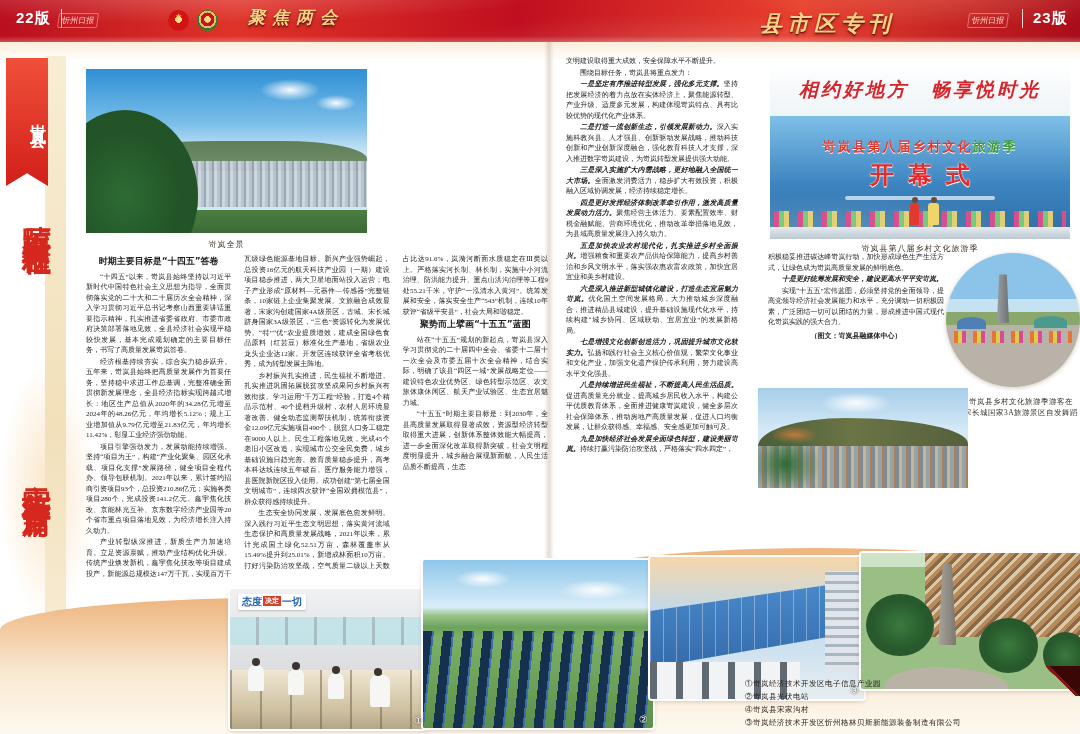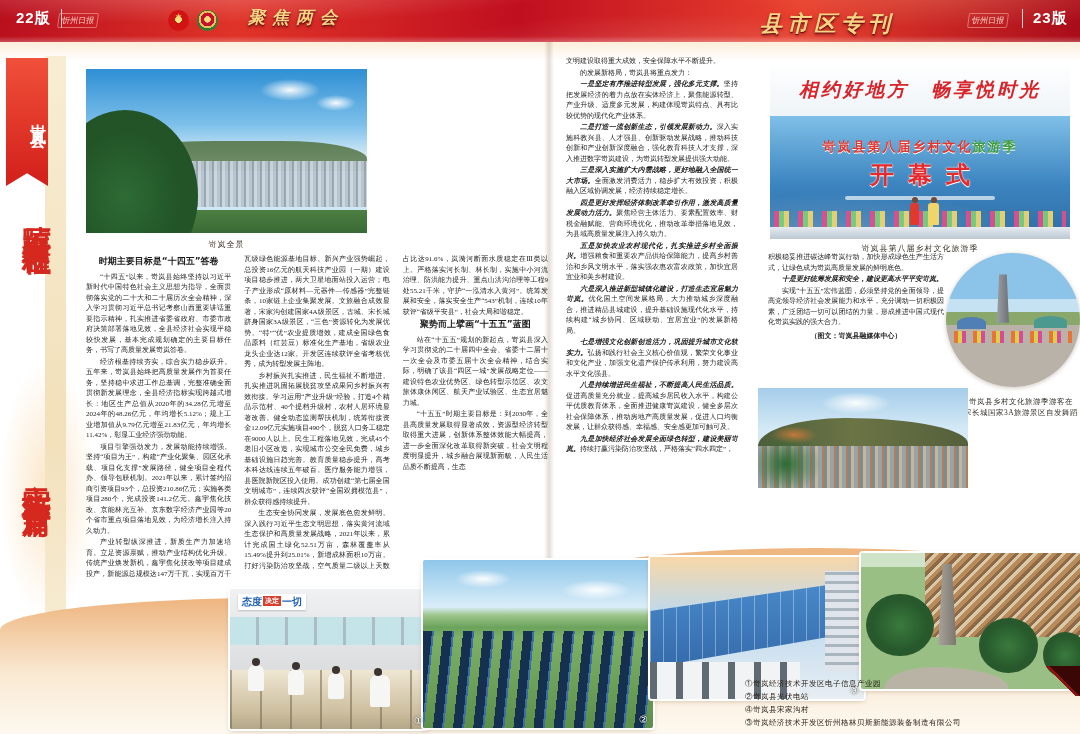--- a/index.html
+++ b/index.html
@@ -226,35 +226,35 @@
   </div>
   <div class="caption caption-pano">岢岚全景</div>
 
   <div class="article article-left">
     <div class="sec-title">时期主要目标是“十四五”答卷</div>
     <div>
         <p>“十四五”以来，岢岚县始终坚持以习近平新时代中国特色社会主义思想为指导，全面贯彻落实党的二十大和二十届历次全会精神，深入学习贯彻习近平总书记考察山西重要讲话重要指示精神，扎实推进省委省政府、市委市政府决策部署落地见效，全县经济社会实现平稳较快发展，基本完成规划确定的主要目标任务，书写了高质量发展岢岚答卷。</p>
         <p>经济根基持续夯实，综合实力稳步跃升。五年来，岢岚县始终把高质量发展作为首要任务，坚持稳中求进工作总基调，完整准确全面贯彻新发展理念，全县经济指标实现跨越式增长：地区生产总值从2020年的34.28亿元增至2024年的48.26亿元，年均增长5.12%；规上工业增加值从9.79亿元增至21.83亿元，年均增长11.42%，彰显工业经济强劲动能。</p>
         <p>项目引擎强劲发力，发展动能持续增强。坚持“项目为王”，构建“产业化聚集、园区化承载、项目化支撑”发展路径，健全项目全程代办、领导包联机制。2021年以来，累计签约招商引资项目93个，总投资210.86亿元；实施各类项目280个，完成投资141.2亿元。鑫宇焦化技改、京能林光互补、京东数字经济产业园等20个省市重点项目落地见效，为经济增长注入持久动力。</p>
         <p>产业转型纵深推进，新质生产力加速培育。立足资源禀赋，推动产业结构优化升级。传统产业焕发新机，鑫宇焦化技改等项目建成投产，新能源总规模达147万千瓦，实现百万千瓦级绿色能源基地目标。新兴产业强势崛起，总投资16亿元的航天科技产业园（一期）建设项目稳步推进，两大卫星地面站投入运营；电子产业形成“原材料—元器件—传感器”完整链条，10家链上企业集聚发展。文旅融合成效显著，宋家沟创建国家4A级景区，古城、宋长城跻身国家3A级景区，“三色”资源转化为发展优势。“特”“优”农业提质增效，建成全国绿色食品原料（红芸豆）标准化生产基地，省级农业龙头企业达12家。开发区连续获评全省考核优秀，成为转型发展主阵地。</p>
-        <p>乡村振兴扎实推进，民生福祉不断增进。扎实推进巩固拓展脱贫攻坚成果同乡村振兴有效衔接。学习运用“产业升级”经验，打造4个精品示范村、40个提档升级村，农村人居环境显著改善。健全动态监测帮扶机制，统筹衔接资金12.09亿元实施项目490个，脱贫人口务工稳定在9000人以上。民生工程落地见效，完成45个老旧小区改造，实现城市公交全民免费，城乡基础设施日趋完善。教育质量稳步提升，高考本科达线连续五年破百。医疗服务能力增强，县医院新院区投入使用。成功创建“第七届全国文明城市”，连续四次获评“全国双拥模范县”，群众获得感持续提升。</p>
+        <p>乡村振兴扎实推进，民生福祉不断增进。扎实推进巩固拓展脱贫攻坚成果同乡村振兴有效衔接。学习运用“千万工程”经验，打造4个精品示范村、40个提档升级村，农村人居环境显著改善。健全动态监测帮扶机制，统筹衔接资金12.09亿元实施项目490个，脱贫人口务工稳定在9000人以上。民生工程落地见效，完成45个老旧小区改造，实现城市公交全民免费，城乡基础设施日趋完善。教育质量稳步提升，高考本科达线连续五年破百。医疗服务能力增强，县医院新院区投入使用。成功创建“第七届全国文明城市”，连续四次获评“全国双拥模范县”，群众获得感持续提升。</p>
         <p>生态安全协同发展，发展底色愈发鲜明。深入践行习近平生态文明思想，落实黄河流域生态保护和高质量发展战略，2021年以来，累计完成国土绿化52.51万亩，森林覆盖率从15.49%提升到25.01%，新增成林面积10万亩。打好污染防治攻坚战，空气质量二级以上天数占比达91.6%，岚漪河断面水质稳定在Ⅲ类以上。严格落实河长制、林长制，实施中小河流治理、防洪能力提升、重点山洪沟治理等工程9处55.21千米，守护“一泓清水入黄河”。统筹发展和安全，落实安全生产“543”机制，连续10年获评“省级平安县”，社会大局和谐稳定。</p>
       </div>
     <div class="sec-title">聚势而上擘画“十五五”蓝图</div>
     <div>
         <p>站在“十五五”规划的新起点，岢岚县深入学习贯彻党的二十届四中全会、省委十二届十一次全会及市委五届十次全会精神，结合实际，明确了该县“四区一城”发展战略定位——建设特色农业优势区、绿色转型示范区、农文旅体康休闲区、航天产业试验区、生态宜居魅力城。</p>
         <p>“十五五”时期主要目标是：到2030年，全县高质量发展取得显著成效，资源型经济转型取得重大进展，创新体系整体效能大幅提高，进一步全面深化改革取得新突破，社会文明程度明显提升，城乡融合展现新面貌，人民生活品质不断提高，生态</p>
       </div>
   </div>
 
   <div class="fold"></div>
 
   <div class="article r-col1">
     <p class="noindent">文明建设取得重大成效，安全保障水平不断提升。</p>
-    <p>的发展新格局，岢岚县将重点发力：</p>
+    <p>围绕目标任务，岢岚县将重点发力：</p>
     <div>
         <p><span class="lead">一是坚定有序推进转型发展，强化多元支撑。</span><span>坚持把发展经济的着力点放在实体经济上，聚焦能源转型、产业升级、适度多元发展，构建体现岢岚特点、具有比较优势的现代化产业体系。</span></p>
         <p><span class="lead">二是打造一流创新生态，引领发展新动力。</span><span>深入实施科教兴县、人才强县、创新驱动发展战略，推动科技创新和产业创新深度融合，强化教育科技人才支撑，深入推进数字岢岚建设，为岢岚转型发展提供强大动能。</span></p>
         <p><span class="lead">三是深入实施扩大内需战略，更好地融入全国统一大市场。</span><span>全面激发消费活力，稳步扩大有效投资，积极融入区域协调发展，经济持续稳定增长。</span></p>
         <p><span class="lead">四是更好发挥经济体制改革牵引作用，激发高质量发展动力活力。</span><span>聚焦经营主体活力、要素配置效率、财税金融赋能、营商环境优化，推动改革举措落地见效，为县域高质量发展注入持久动力。</span></p>
         <p><span class="lead">五是加快农业农村现代化，扎实推进乡村全面振兴。</span><span>增强粮食和重要农产品供给保障能力，提高乡村善治和乡风文明水平，落实强农惠农富农政策，加快宜居宜业和美乡村建设。</span></p>
         <p><span class="lead">六是深入推进新型城镇化建设，打造生态宜居魅力岢岚。</span><span>优化国土空间发展格局，大力推动城乡深度融合，推进精品县城建设，提升基础设施现代化水平，持续构建“城乡协同、区域联动、宜居宜业”的发展新格局。</span></p>
         <p><span class="lead">七是增强文化创新创造活力，巩固提升城市文化软实力。</span><span>弘扬和践行社会主义核心价值观，繁荣文化事业和文化产业，加强文化遗产保护传承利用，努力建设高水平文化强县。</span></p>
         <p><span class="lead">八是持续增进民生福祉，不断提高人民生活品质。</span><span>促进高质量充分就业，提高城乡居民收入水平，构建公平优质教育体系，全面推进健康岢岚建设，健全多层次社会保障体系，推动房地产高质量发展，促进人口均衡发展，让群众获得感、幸福感、安全感更加可触可及。</span></p>
         <p><span class="lead">九是加快经济社会发展全面绿色转型，建设美丽岢岚。</span><span>持续打赢污染防治攻坚战，严格落实“四水四定”，</span></p>

